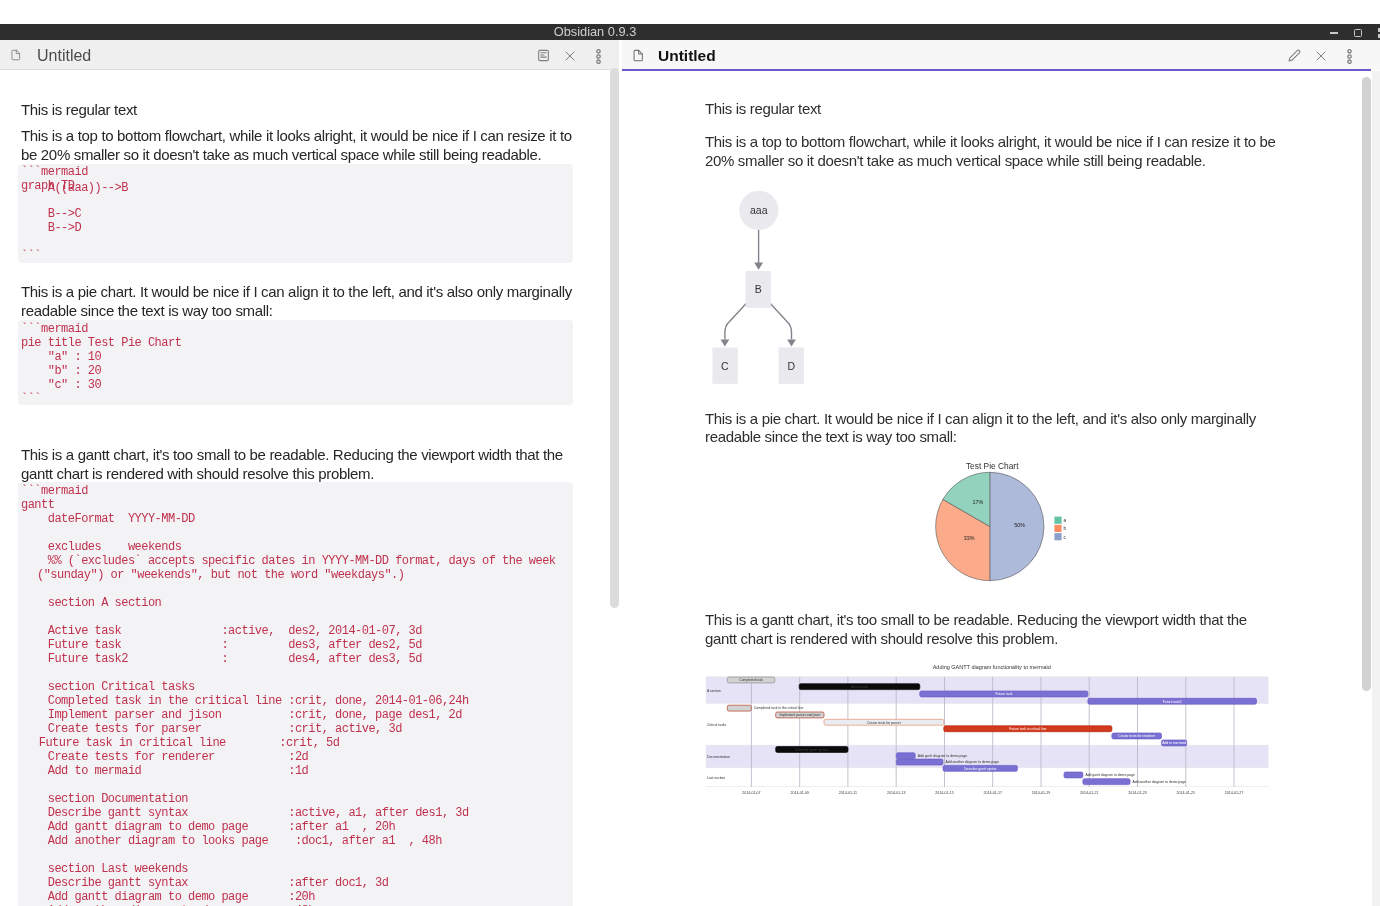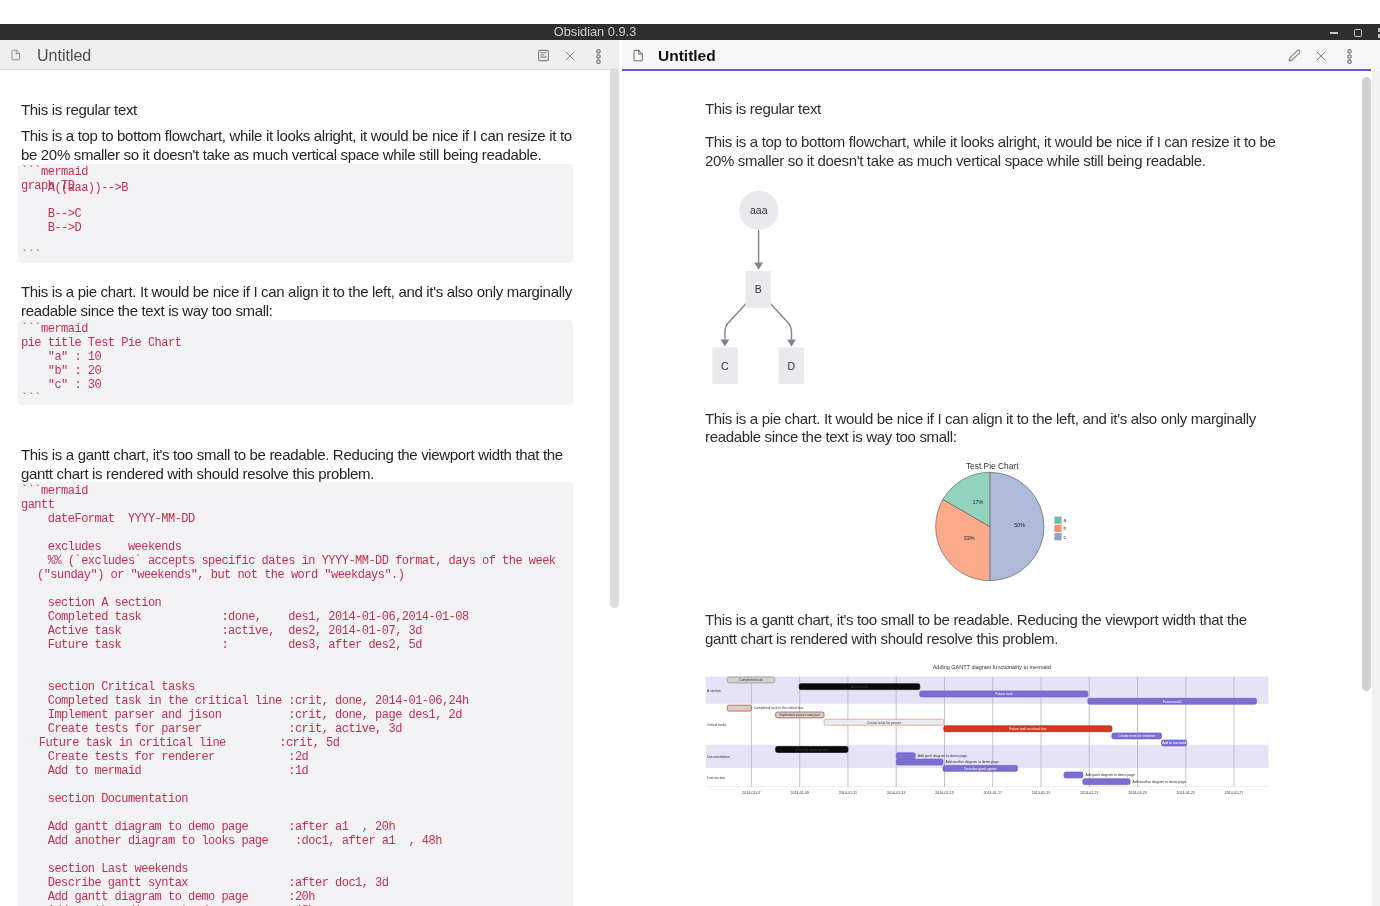--- a/index.html
+++ b/index.html
@@ -80,31 +80,32 @@
 <div class="ln c" style="left:21px;top:339.8px">    "b" : 20</div>
 <div class="ln c" style="left:21px;top:353.8px">    "c" : 30</div>
 <div class="ln c" style="left:21px;top:367.8px">```</div>
 <div class="ln c" style="left:21px;top:460.0px">```mermaid</div>
 <div class="ln c" style="left:21px;top:474.0px">gantt</div>
 <div class="ln c" style="left:21px;top:488.0px">    dateFormat  YYYY-MM-DD</div>
 <div class="ln c" style="left:21px;top:516.0px">    excludes    weekends</div>
 <div class="ln c" style="left:21px;top:530.0px">    %% (`excludes` accepts specific dates in YYYY-MM-DD format, days of the week </div>
 <div class="ln c" style="left:37px;top:544.0px">("sunday") or "weekends", but not the word "weekdays".)</div>
 <div class="ln c" style="left:21px;top:572.0px">    section A section</div>
-<div class="ln c" style="left:21px;top:586.0px">    Completed task            :done,    des1, 2014-01-06,2014-01-08</div>
 <div class="ln c" style="left:21px;top:600.0px">    Active task               :active,  des2, 2014-01-07, 3d</div>
 <div class="ln c" style="left:21px;top:614.0px">    Future task               :         des3, after des2, 5d</div>
+<div class="ln c" style="left:21px;top:628.0px">    Future task2              :         des4, after des3, 5d</div>
 <div class="ln c" style="left:21px;top:656.0px">    section Critical tasks</div>
 <div class="ln c" style="left:21px;top:670.0px">    Completed task in the critical line :crit, done, 2014-01-06,24h</div>
 <div class="ln c" style="left:21px;top:684.0px">    Implement parser and jison          :crit, done, page des1, 2d</div>
 <div class="ln c" style="left:21px;top:698.0px">    Create tests for parser             :crit, active, 3d</div>
 <div class="ln c" style="left:12px;top:712.0px">    Future task in critical line        :crit, 5d</div>
 <div class="ln c" style="left:21px;top:726.0px">    Create tests for renderer           :2d</div>
 <div class="ln c" style="left:21px;top:740.0px">    Add to mermaid                      :1d</div>
 <div class="ln c" style="left:21px;top:768.0px">    section Documentation</div>
+<div class="ln c" style="left:21px;top:782.0px">    Describe gantt syntax               :active, a1, after des1, 3d</div>
 <div class="ln c" style="left:21px;top:796.0px">    Add gantt diagram to demo page      :after a1  , 20h</div>
 <div class="ln c" style="left:21px;top:810.0px">    Add another diagram to looks page    :doc1, after a1  , 48h</div>
 <div class="ln c" style="left:21px;top:838.0px">    section Last weekends</div>
 <div class="ln c" style="left:21px;top:852.0px">    Describe gantt syntax               :after doc1, 3d</div>
 <div class="ln c" style="left:21px;top:866.0px">    Add gantt diagram to demo page      :20h</div>
 <div class="ln c" style="left:21px;top:880.0px">    Add another diagram to demo page    :48h</div>
 <div class="abs" style="left:609.5px;top:44px;width:9px;height:540px;background:#dcdcdc;border-radius:4.5px"></div>
 <div class="ln rp" style="left:705px;top:75.1px">This is regular text</div>
 <div class="ln rp" style="left:705px;top:107.8px">This is a top to bottom flowchart, while it looks alright, it would be nice if I can resize it to be</div>
 <div class="ln rp" style="left:705px;top:127.2px">20% smaller so it doesn't take as much vertical space while still being readable.</div>

